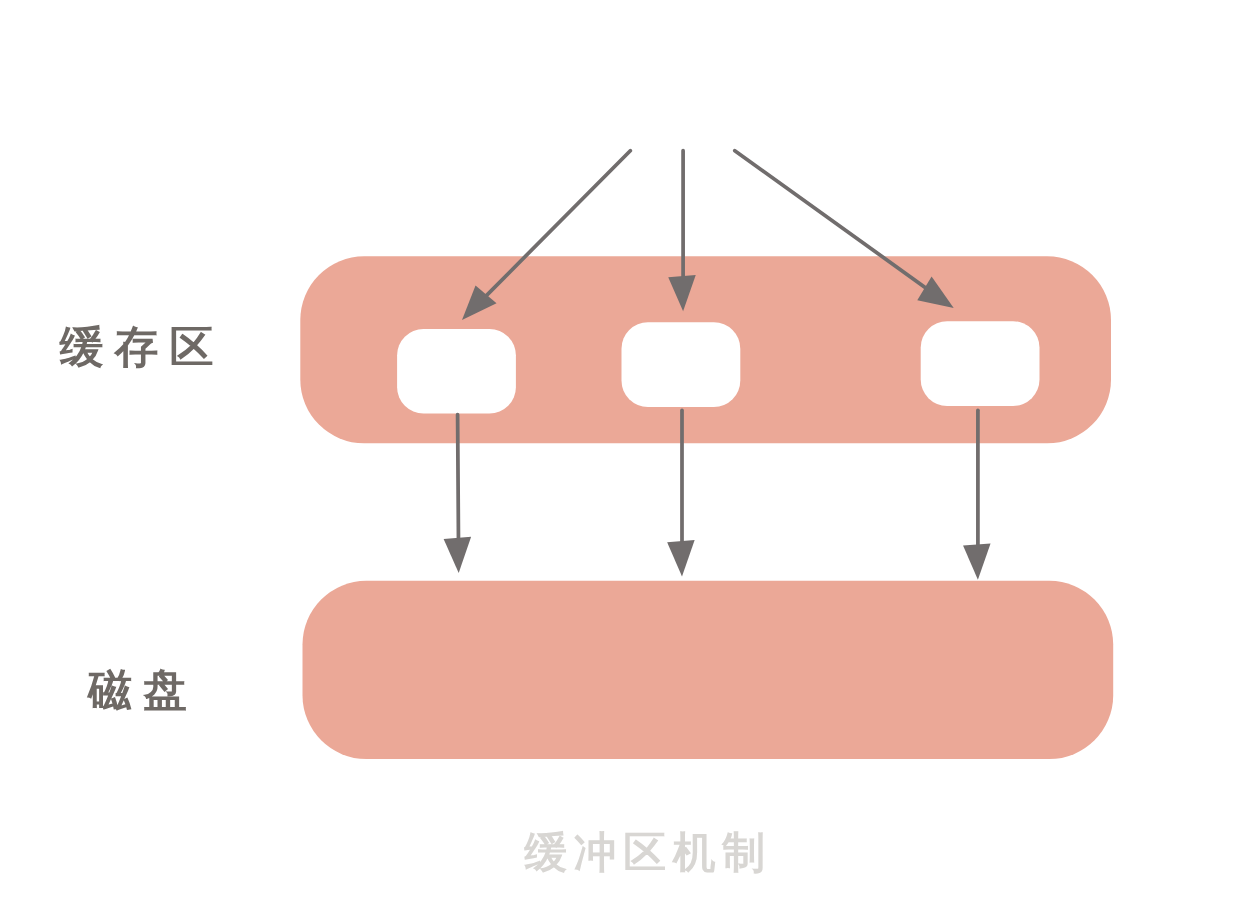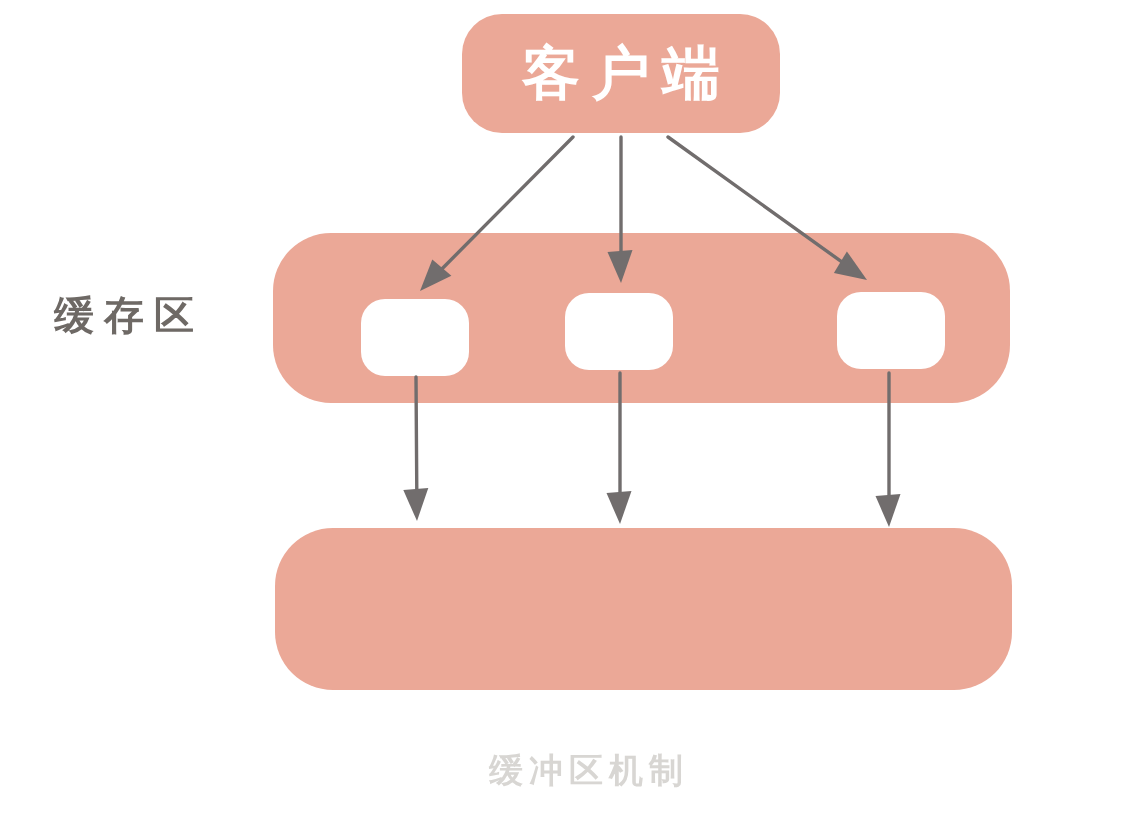--- a/index.html
+++ b/index.html
@@ -63,21 +63,21 @@
     white-space: nowrap;
   }
   .buffer-label { left: 54px; top: 288px; }
   .disk-label   { left: 80px; top: 600px; }
   .caption {
     position: absolute;
     left: 0; right: 0;
     top: 748px;
     text-align: center;
     color: var(--caption, #D8D6D3);
-    font-size: 34px;
+    font-size: 39px;
     font-weight: bold;
     letter-spacing: 6px;
     padding-left: 36px;
   }
   .arrows-layer {
     position: absolute;
     left: 0; top: 0;
     width: 1142px; height: 827px;
     pointer-events: none;
   }
@@ -87,25 +87,23 @@
 
 <div class="canvas" style="--salmon: #EBA897; --node-label: #FFFFFF; --slot: #FFFFFF; --side-label: #6E6965; --caption: #D8D6D3; --bg: #FFFFFF;">
 
   <div class="node buffer-band"></div>
   <div class="slot slot-1"></div>
   <div class="slot slot-2"></div>
   <div class="slot slot-3"></div>
 
   <div class="node disk-band"></div>
 
-  <div class="node client-node">
-    <span class="node-label">客户端</span>
-  </div>
 
   <div class="side-label buffer-label">缓存区</div>
+  <div class="side-label disk-label">磁盘</div>
 
   <svg class="arrows-layer" viewBox="0 0 1142 827" xmlns="http://www.w3.org/2000/svg">
       <g>
         <line x1="573" y1="137" x2="437.6199940687116" y2="273.2648425713622" stroke="#716D6D" stroke-width="3.4" stroke-linecap="round"></line>
         <polygon points="420.0,291.0 432.3,259.5 451.4,275.7" fill="#716D6D"></polygon>
       </g>
       <g>
         <line x1="621" y1="137" x2="621" y2="258" stroke="#716D6D" stroke-width="3.4" stroke-linecap="round"></line>
         <polygon points="621.0,283.0 607.5,252.0 632.5,250.0" fill="#716D6D"></polygon>
       </g>

